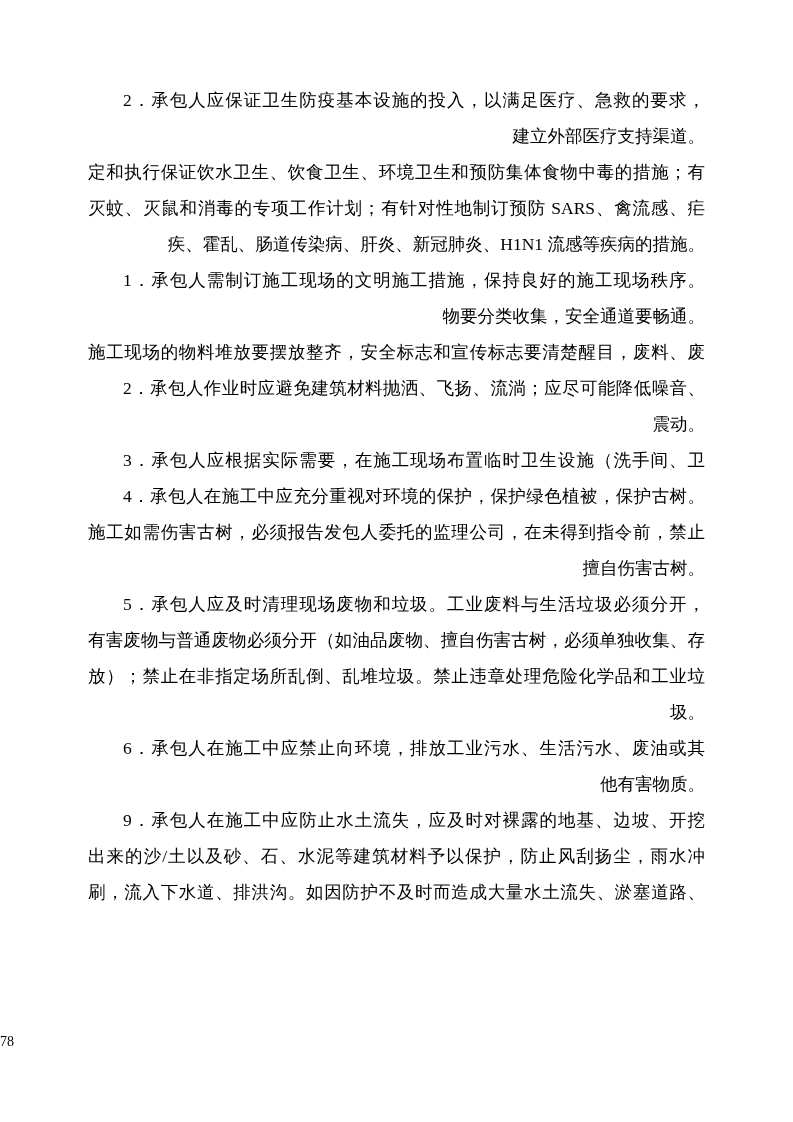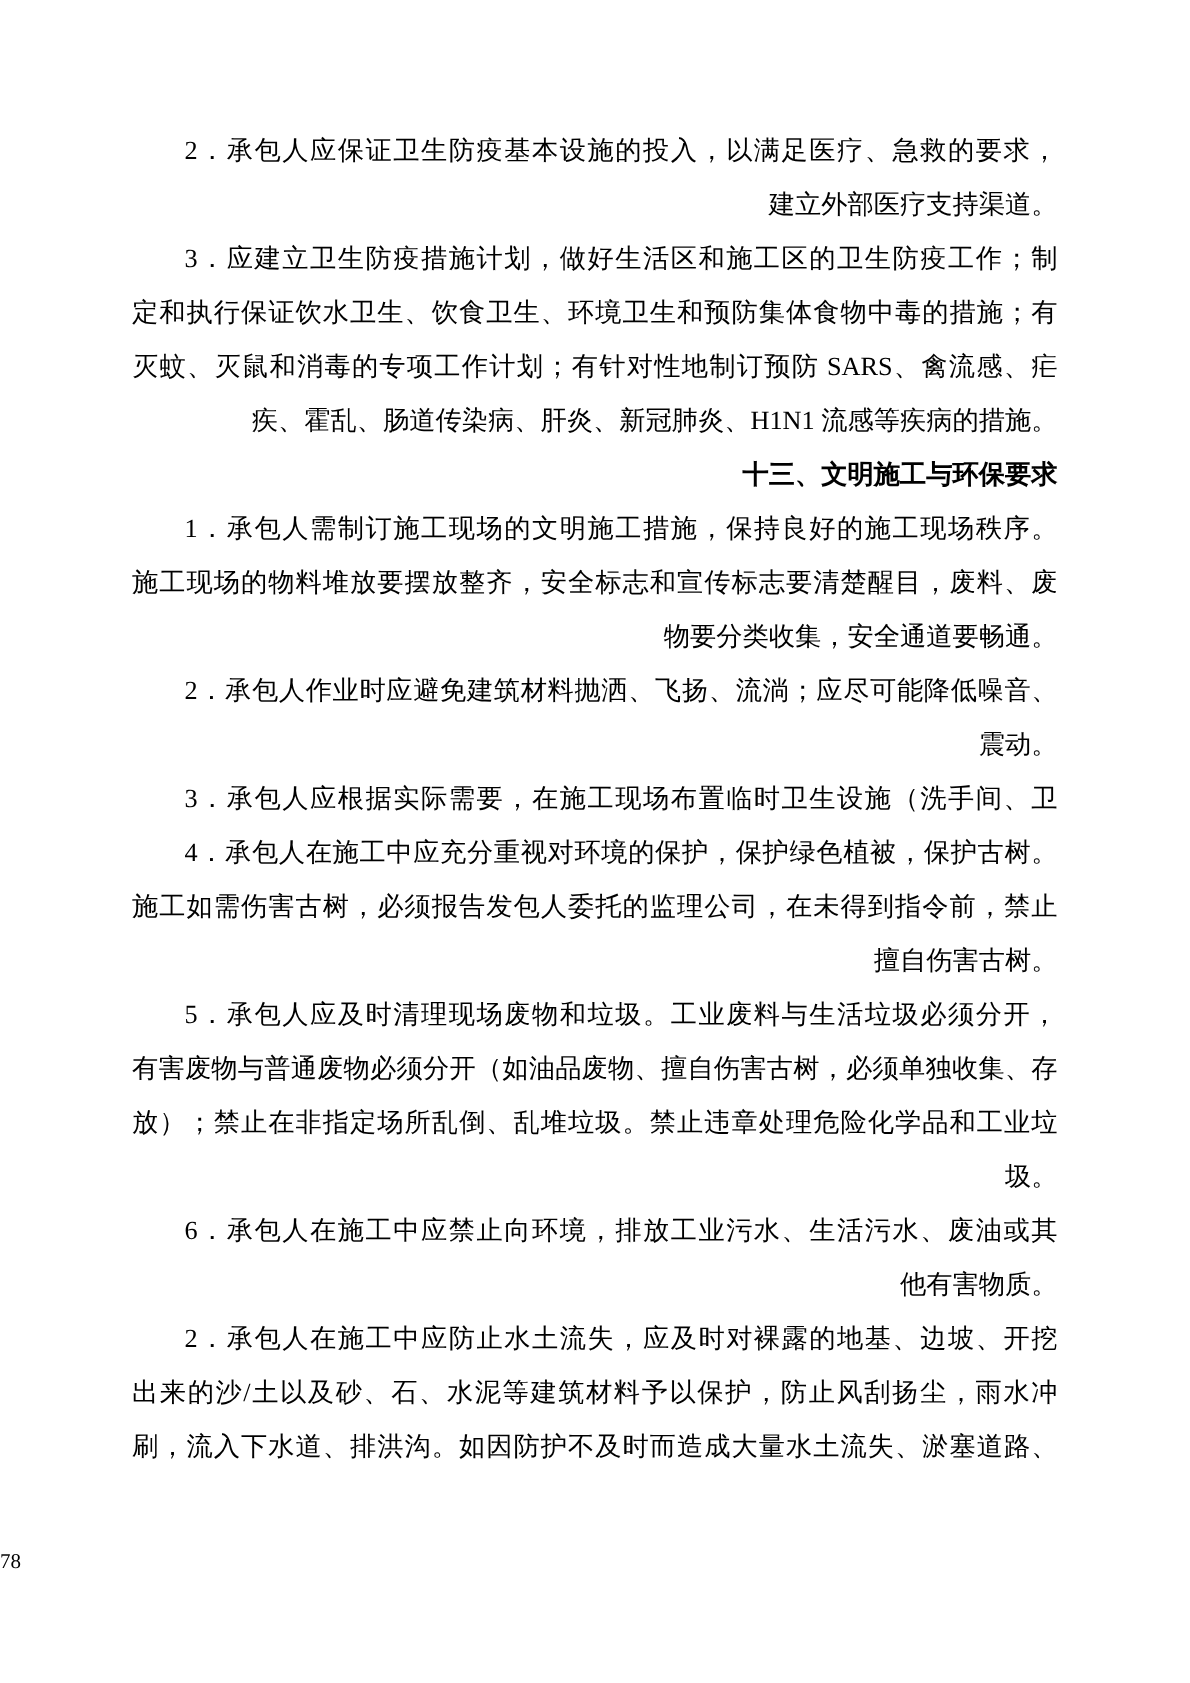--- a/index.html
+++ b/index.html
@@ -51,32 +51,28 @@
 </head>
 <body>
 
 <div class="page">
   <div class="doc-body">
       <div class="block paragraph">
         <div class="line indent justify">2．承包人应保证卫生防疫基本设施的投入，以满足医疗、急救的要求，</div>
         <div class="line">建立外部医疗支持渠道。</div>
       </div>
       <div class="block paragraph">
-        <div class="line indent justify">3．应建立卫生防疫措施计划，做好生活区和施工区的卫生防疫工作；制</div>
         <div class="line justify">定和执行保证饮水卫生、饮食卫生、环境卫生和预防集体食物中毒的措施；有</div>
         <div class="line justify">灭蚊、灭鼠和消毒的专项工作计划；有针对性地制订预防 SARS、禽流感、疟</div>
         <div class="line">疾、霍乱、肠道传染病、肝炎、新冠肺炎、H1N1 流感等疾病的措施。</div>
       </div>
-      <div class="block heading">
-        <div class="line indent">十三、文明施工与环保要求</div>
-      </div>
       <div class="block paragraph">
         <div class="line indent justify">1．承包人需制订施工现场的文明施工措施，保持良好的施工现场秩序。</div>
+        <div class="line">物要分类收集，安全通道要畅通。</div>
         <div class="line justify">施工现场的物料堆放要摆放整齐，安全标志和宣传标志要清楚醒目，废料、废</div>
-        <div class="line">物要分类收集，安全通道要畅通。</div>
       </div>
       <div class="block paragraph">
         <div class="line indent justify">2．承包人作业时应避免建筑材料抛洒、飞扬、流淌；应尽可能降低噪音、</div>
         <div class="line">震动。</div>
       </div>
       <div class="block paragraph">
         <div class="line indent justify">3．承包人应根据实际需要，在施工现场布置临时卫生设施（洗手间、卫</div>
       </div>
       <div class="block paragraph">
         <div class="line indent justify">4．承包人在施工中应充分重视对环境的保护，保护绿色植被，保护古树。</div>
@@ -87,21 +83,21 @@
         <div class="line indent justify">5．承包人应及时清理现场废物和垃圾。工业废料与生活垃圾必须分开，</div>
         <div class="line justify">有害废物与普通废物必须分开（如油品废物、擅自伤害古树，必须单独收集、存</div>
         <div class="line justify">放）；禁止在非指定场所乱倒、乱堆垃圾。禁止违章处理危险化学品和工业垃</div>
         <div class="line">圾。</div>
       </div>
       <div class="block paragraph">
         <div class="line indent justify">6．承包人在施工中应禁止向环境，排放工业污水、生活污水、废油或其</div>
         <div class="line">他有害物质。</div>
       </div>
       <div class="block paragraph">
-        <div class="line indent justify">2．承包人在施工中应防止水土流失，应及时对裸露的地基、边坡、开挖</div>
+        <div class="line indent justify">9．承包人在施工中应防止水土流失，应及时对裸露的地基、边坡、开挖</div>
         <div class="line justify">出来的沙/土以及砂、石、水泥等建筑材料予以保护，防止风刮扬尘，雨水冲</div>
         <div class="line justify">刷，流入下水道、排洪沟。如因防护不及时而造成大量水土流失、淤塞道路、</div>
       </div>
     </div>
   <div class="footer">
     <span>78</span>
   </div>
 </div>
 
 </body></html>

